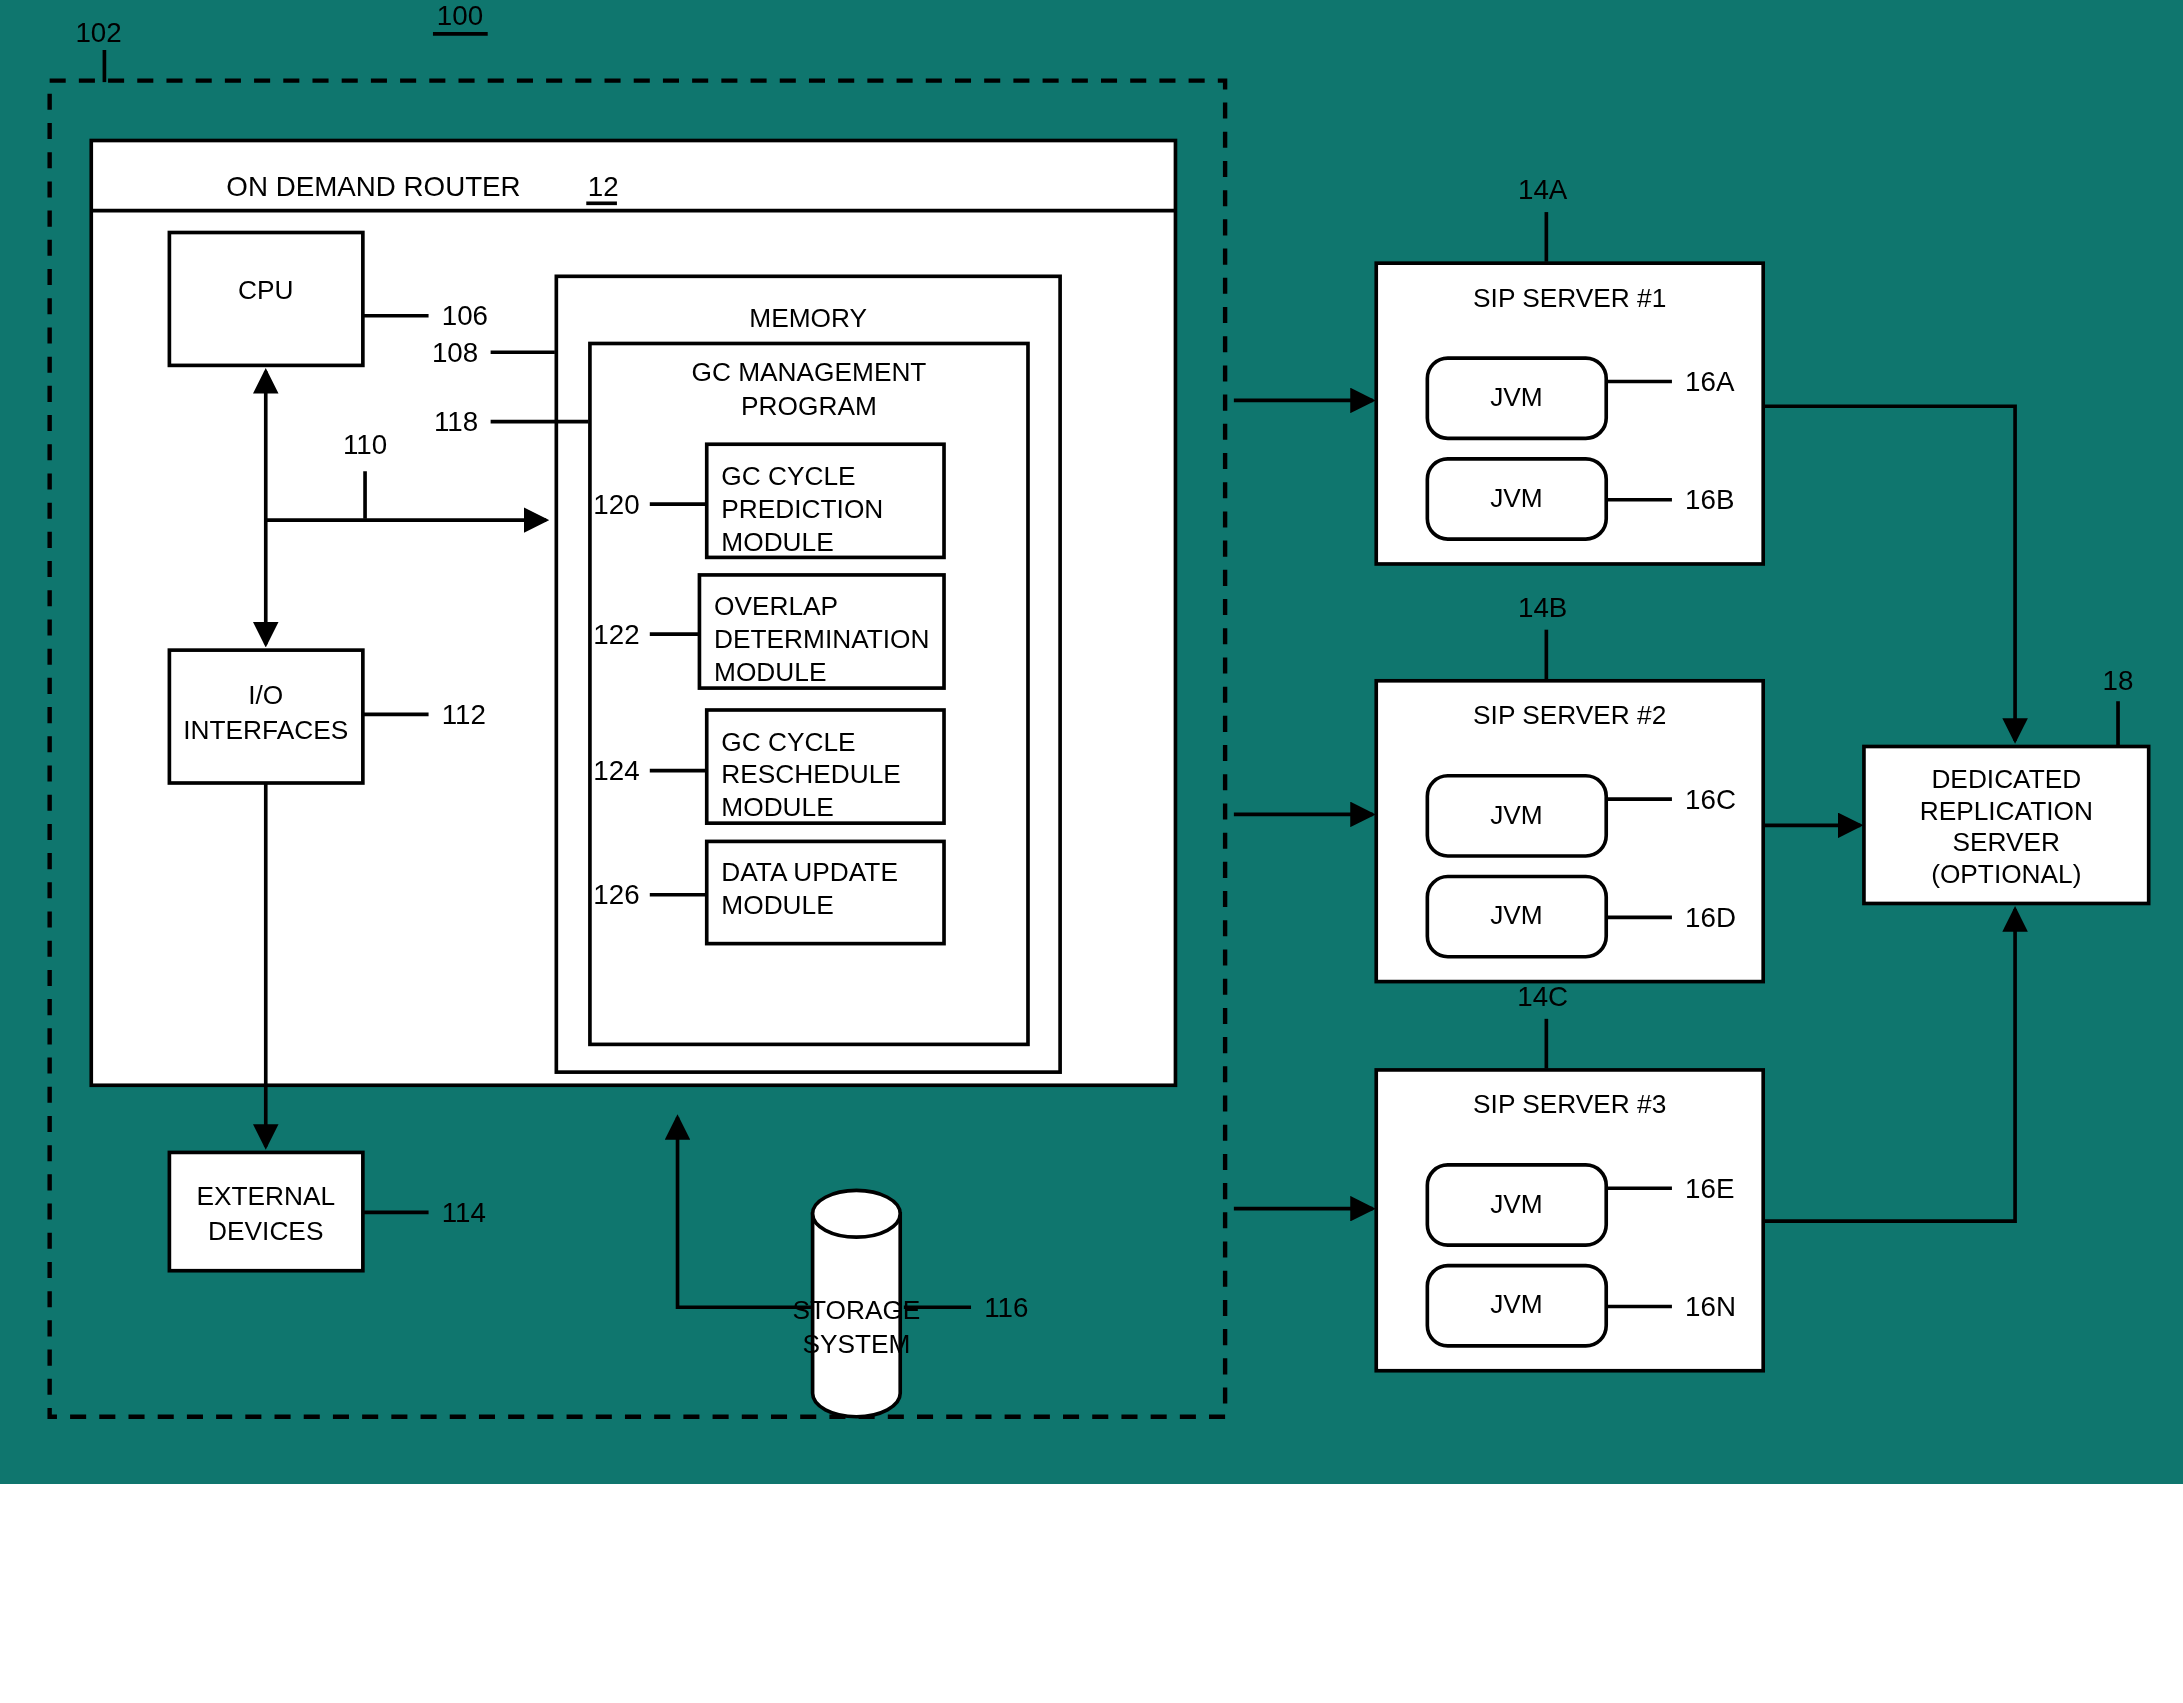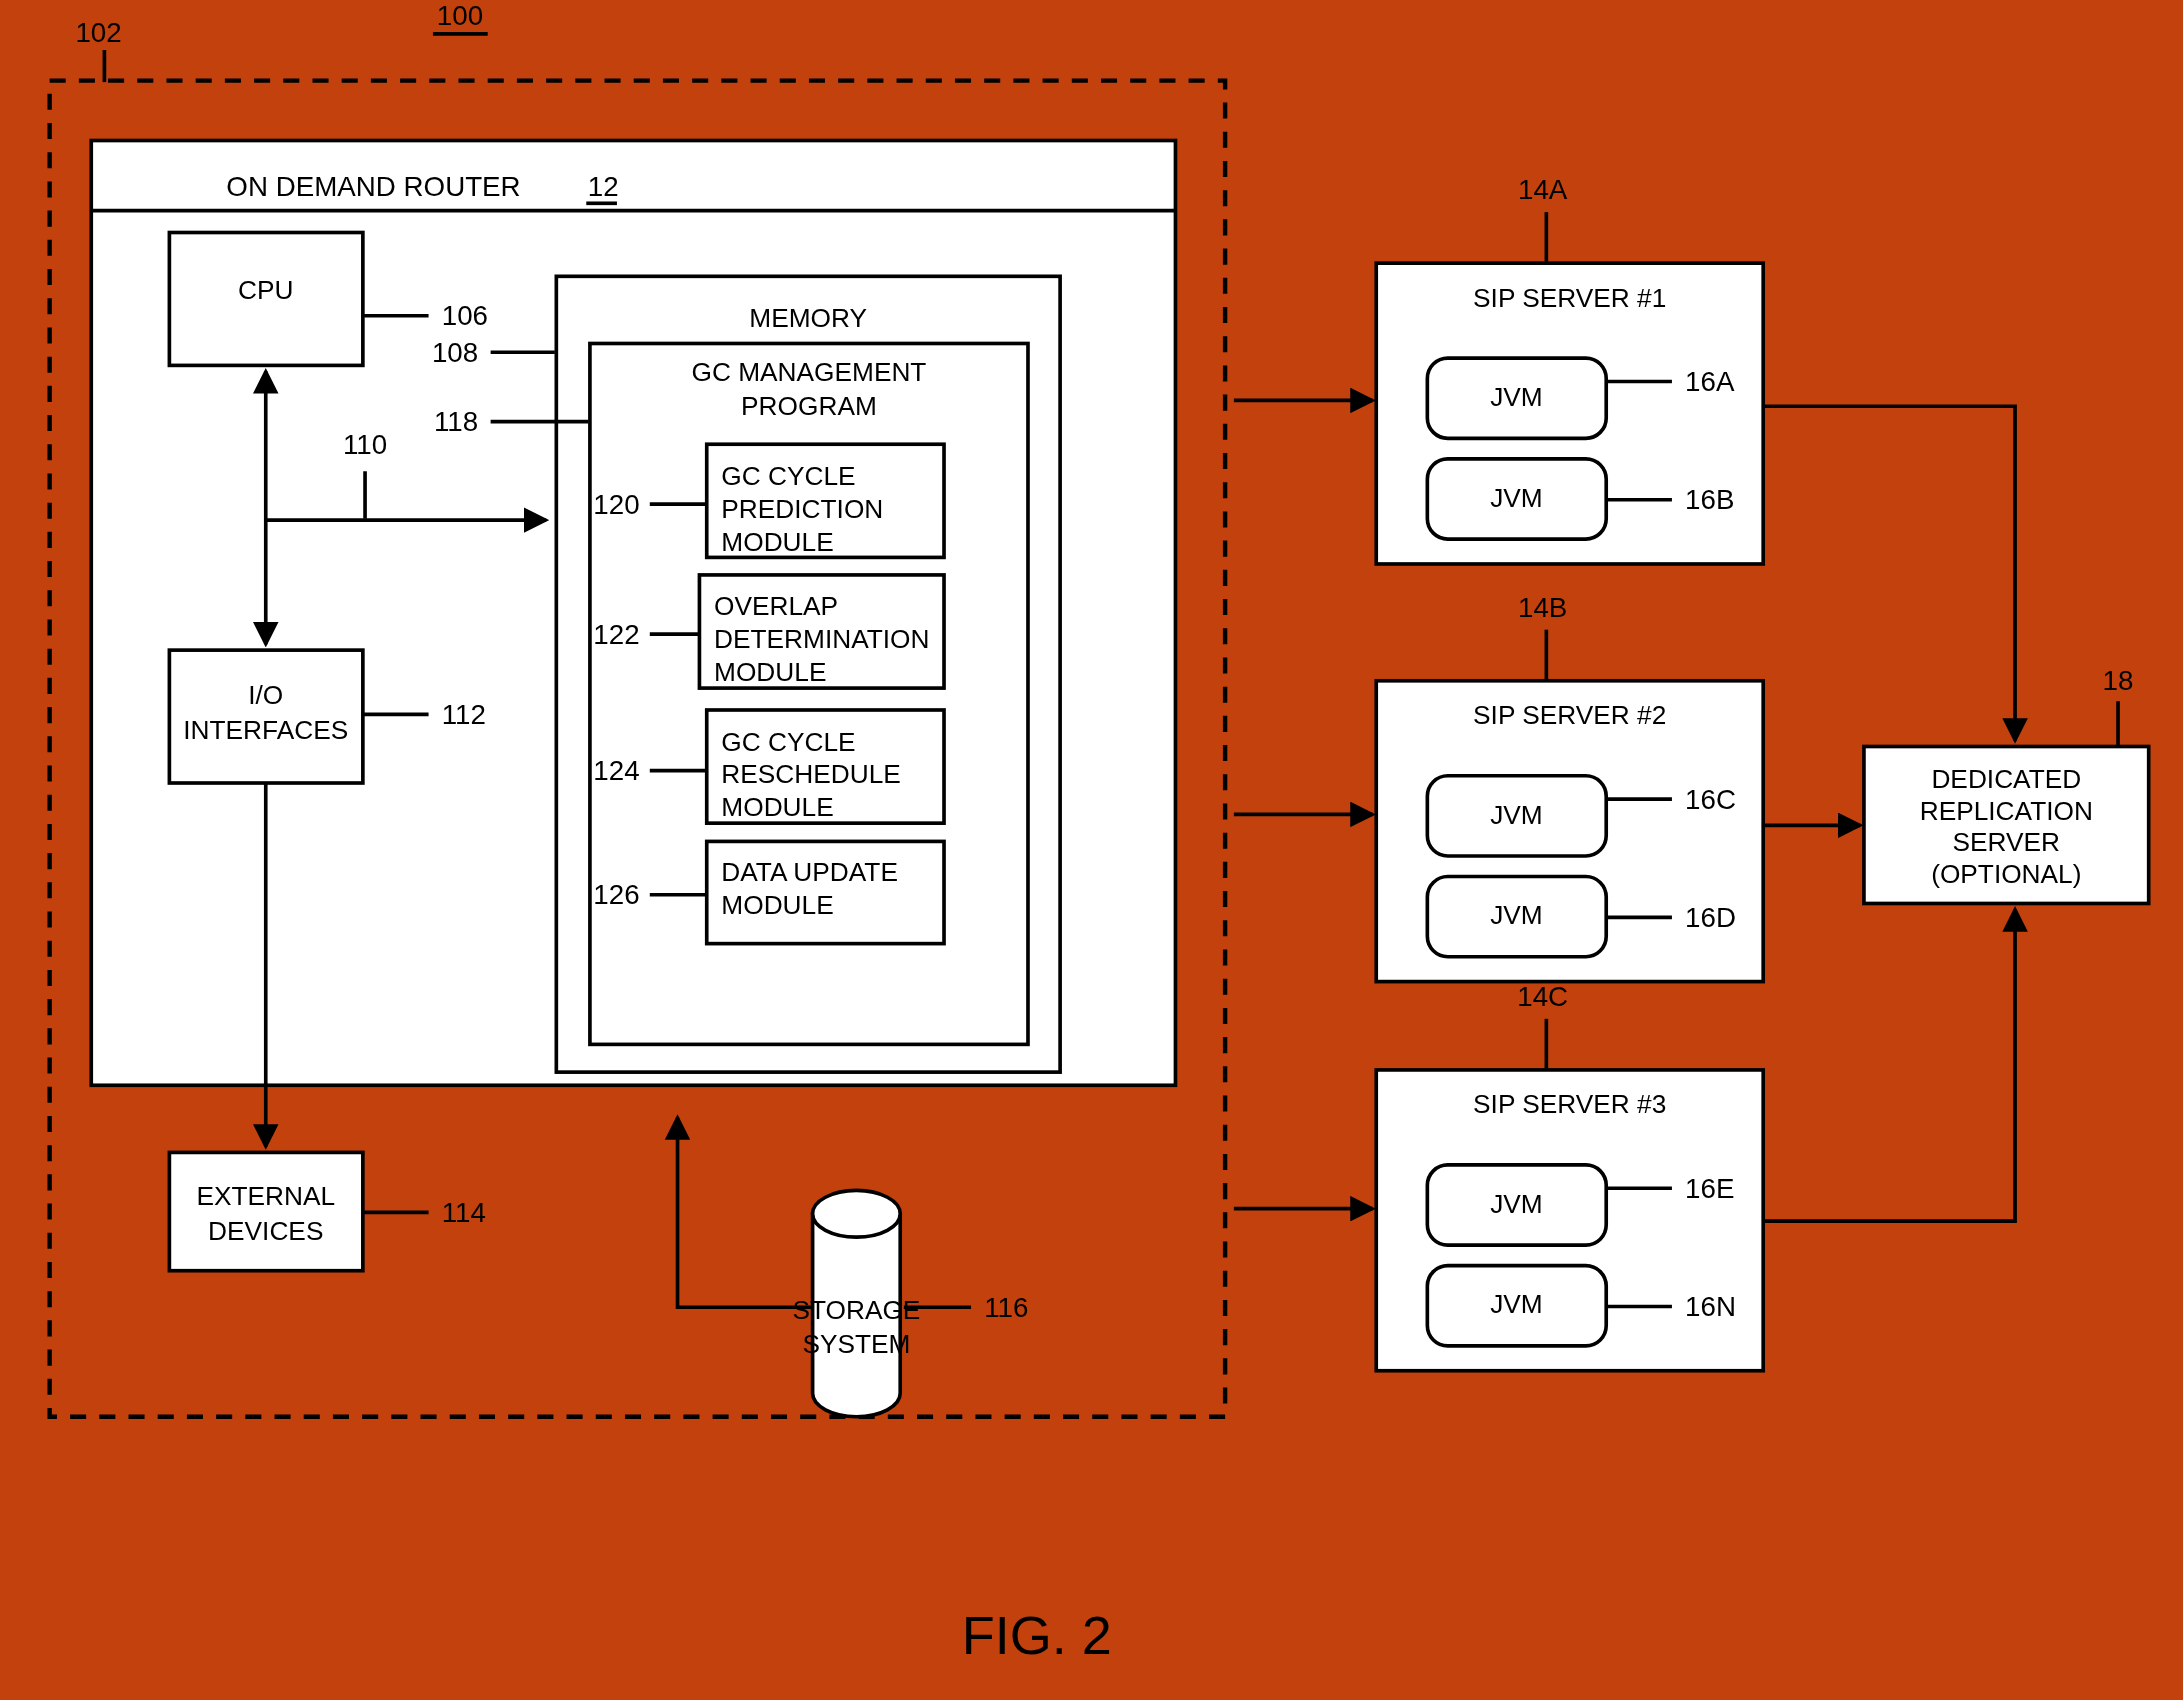--- a/index.html
+++ b/index.html
@@ -8,22 +8,22 @@
     padding: 0;
     background: #ffffff;
   }
   body {
     font-family: "Liberation Sans", sans-serif;
     color: #000000;
   }
   #figure-root {
     position: relative;
     width: 2183px;
-    height: 1700px;
-    background: #c2410c;
+    height: 1484px;
+    background: #0f766e;
     overflow: hidden;
   }
   #figure-svg {
     position: absolute;
     left: 0;
     top: 0;
     width: 2183px;
     height: 1704px;
   }
   .box-text {

